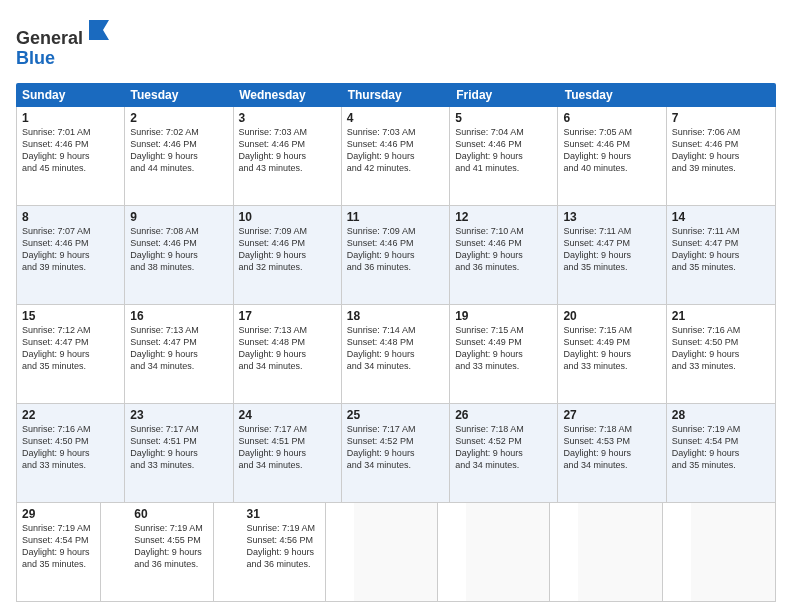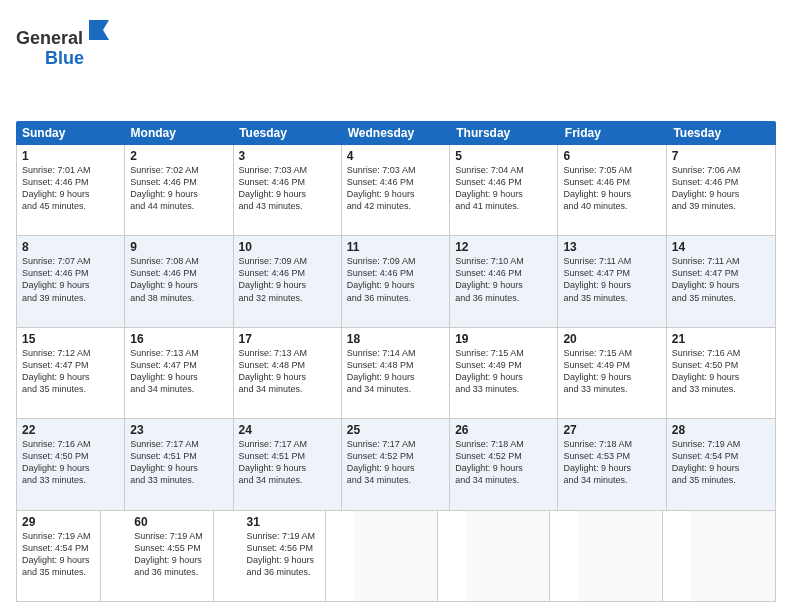--- a/index.html
+++ b/index.html
@@ -14,22 +14,21 @@
       width: 792px;
       height: 612px;
       padding: 16px 16px 10px 16px;
       display: flex;
       flex-direction: column;
     }
     .header {
       display: flex;
       justify-content: space-between;
       align-items: flex-start;
-      margin-bottom: 8px;
-      text-align: center;
+      margin-bottom: 14px;
     }
     .logo {
       display: flex;
       align-items: center;
     }
     .logo-text {
       font-size: 18px;
       font-weight: bold;
       line-height: 1.1;
     }
@@ -56,21 +55,20 @@
     .calendar {
       flex: 1;
       display: flex;
       flex-direction: column;
     }
     .cal-header {
       display: grid;
       grid-template-columns: repeat(7, 1fr);
       background: #1a6abf;
       border-radius: 2px 2px 0 0;
-      margin-top: 44px;
     }
     .cal-header-cell {
       color: #fff;
       font-size: 12px;
       font-weight: bold;
       padding: 5px 6px;
       text-align: left;
     }
     .cal-body {
       display: flex;
@@ -139,21 +137,20 @@
     </div>
     <div class="title-block">
       <div class="month-title"></div>
       <div class="location"></div>
     </div>
   </div>
 
   <div class="calendar">
     <div class="cal-header">
     <div class="cal-header-cell">Sunday</div>
-        <div class="cal-header-cell">Monday</div>
         <div class="cal-header-cell">Tuesday</div>
         <div class="cal-header-cell">Wednesday</div>
         <div class="cal-header-cell">Thursday</div>
         <div class="cal-header-cell">Friday</div>
         <div class="cal-header-cell">Tuesday</div>
       </div>
     <div class="cal-body">
     <div class="cal-row">
           <div class="cal-cell">
             <span class="day-num">1</span>

